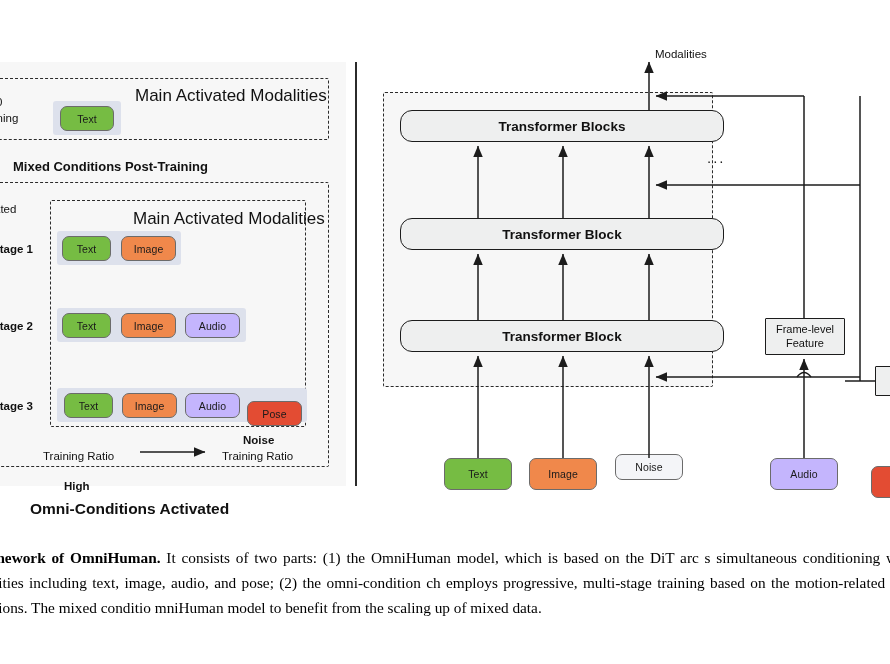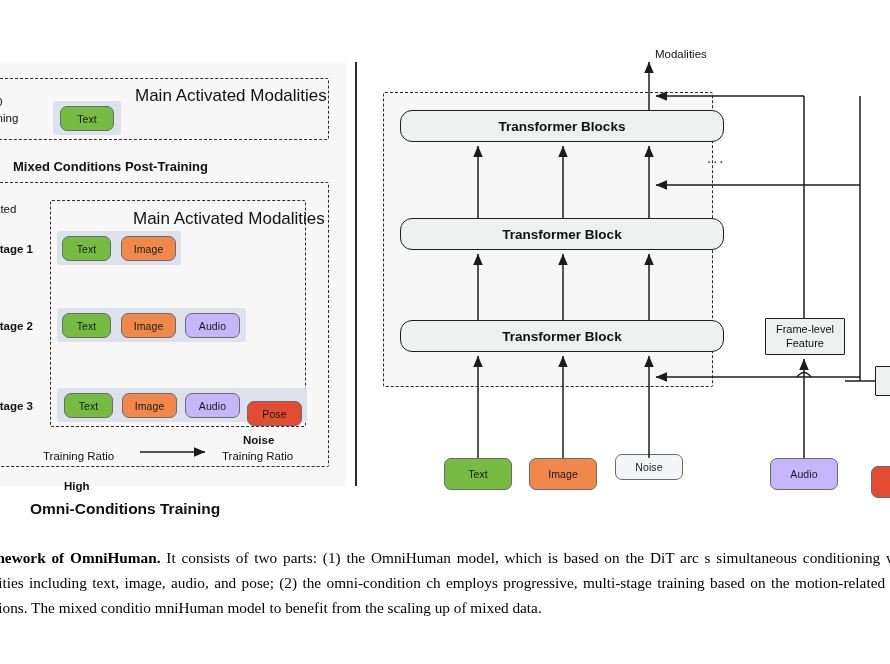--- a/index.html
+++ b/index.html
@@ -92,21 +92,21 @@
     <div class="chip text" style="left:64px;top:393px;width:49px;height:25px;">Text</div>
     <div class="chip image" style="left:122px;top:393px;width:55px;height:25px;">Image</div>
     <div class="chip audio" style="left:185px;top:393px;width:55px;height:25px;">Audio</div>
     <div class="chip pose" style="left:247px;top:393px;width:55px;height:25px;">Pose</div>
 
     <div class="lbl b" style="left:64px;top:434px;margin-top:46px;">High</div>
     <div class="lbl" style="left:43px;top:450px;">Training Ratio</div>
     <div class="lbl b" style="left:243px;top:434px;">Noise</div>
     <div class="lbl" style="left:222px;top:450px;">Training Ratio</div>
 
-    <div class="lbl caption-title" style="left:30px;top:500px;">Omni-Conditions Training</div>
+    <div class="lbl caption-title" style="left:30px;top:500px;">Omni-Conditions Activated</div>
 
     <div class="panel-bg" style="left:383px;top:92px;width:330px;height:295px;"></div>
     <div class="dashbox" style="left:383px;top:92px;width:330px;height:295px;"></div>
 
     <div class="block" style="left:400px;top:110px;width:324px;height:32px;">Transformer Blocks</div>
     <div class="block" style="left:400px;top:218px;width:324px;height:32px;">Transformer Block</div>
     <div class="block" style="left:400px;top:320px;width:324px;height:32px;">Transformer Block</div>
 
     <div class="dots" style="left:707px;top:150px;">...</div>
 

